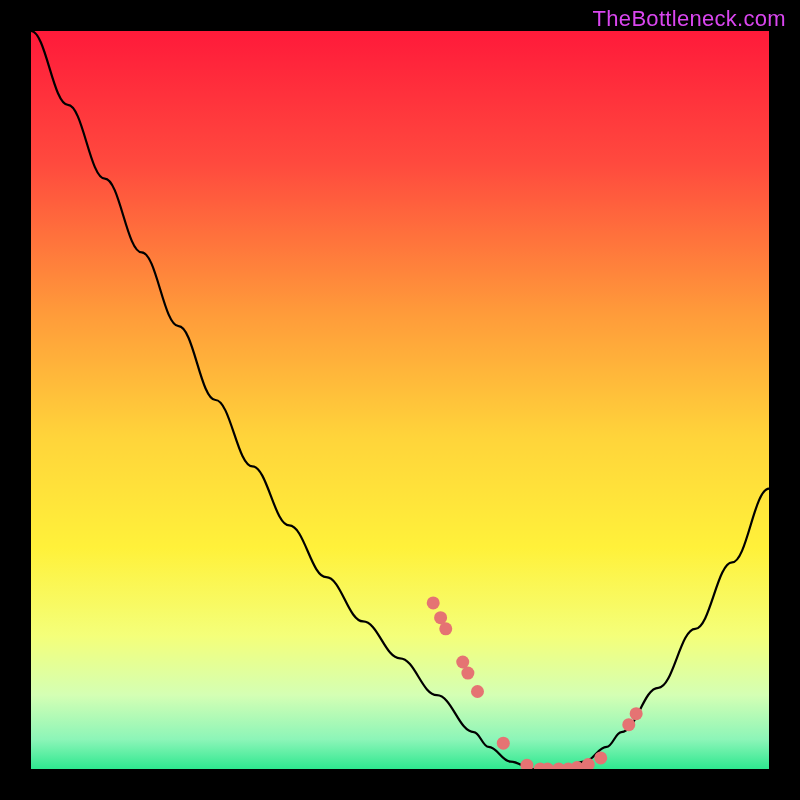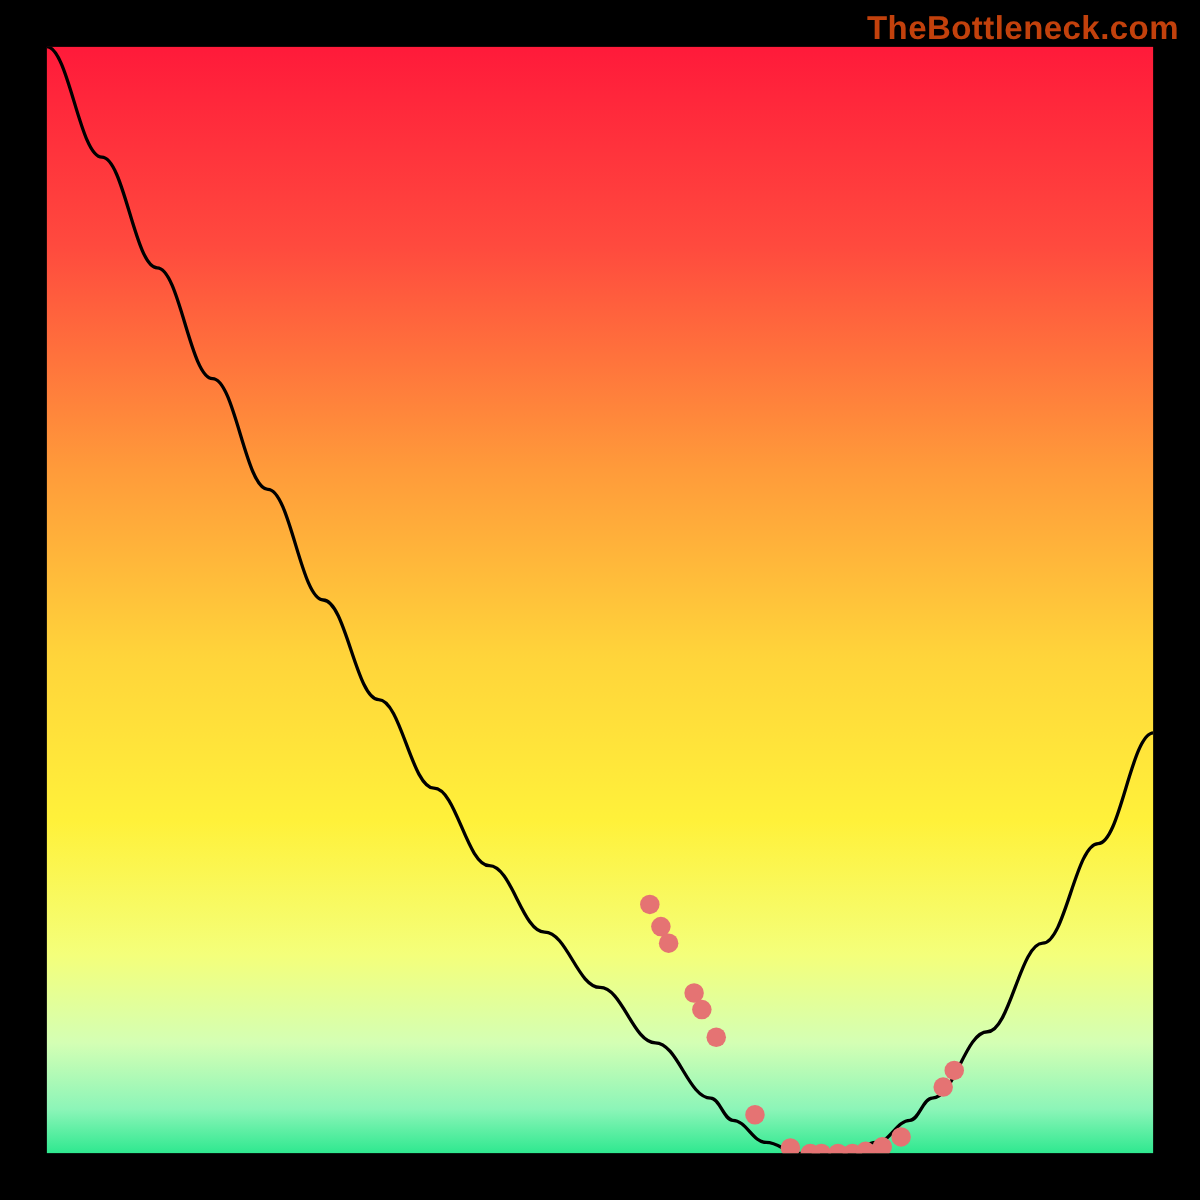--- a/index.html
+++ b/index.html
@@ -1,23 +1,23 @@
 <!DOCTYPE html>
 <html><head>
 <meta charset="utf-8">
 <style>
   * { margin: 0; padding: 0; box-sizing: border-box; }
   body { width: 800px; height: 800px; background: #000; position: relative; font-family: Arial, sans-serif; }
   .attribution {
     position: absolute;
     top: 6px;
     right: 14px;
-    color: #c2410c;
+    color: #d946ef;
     font-size: 22px;
-    font-weight: 700;
+    font-weight: 400;
     letter-spacing: 0.3px;
   }
   .plot-area {
     position: absolute;
     left: 31px;
     top: 31px;
     width: 738px;
     height: 738px;
     overflow: hidden;
   }

